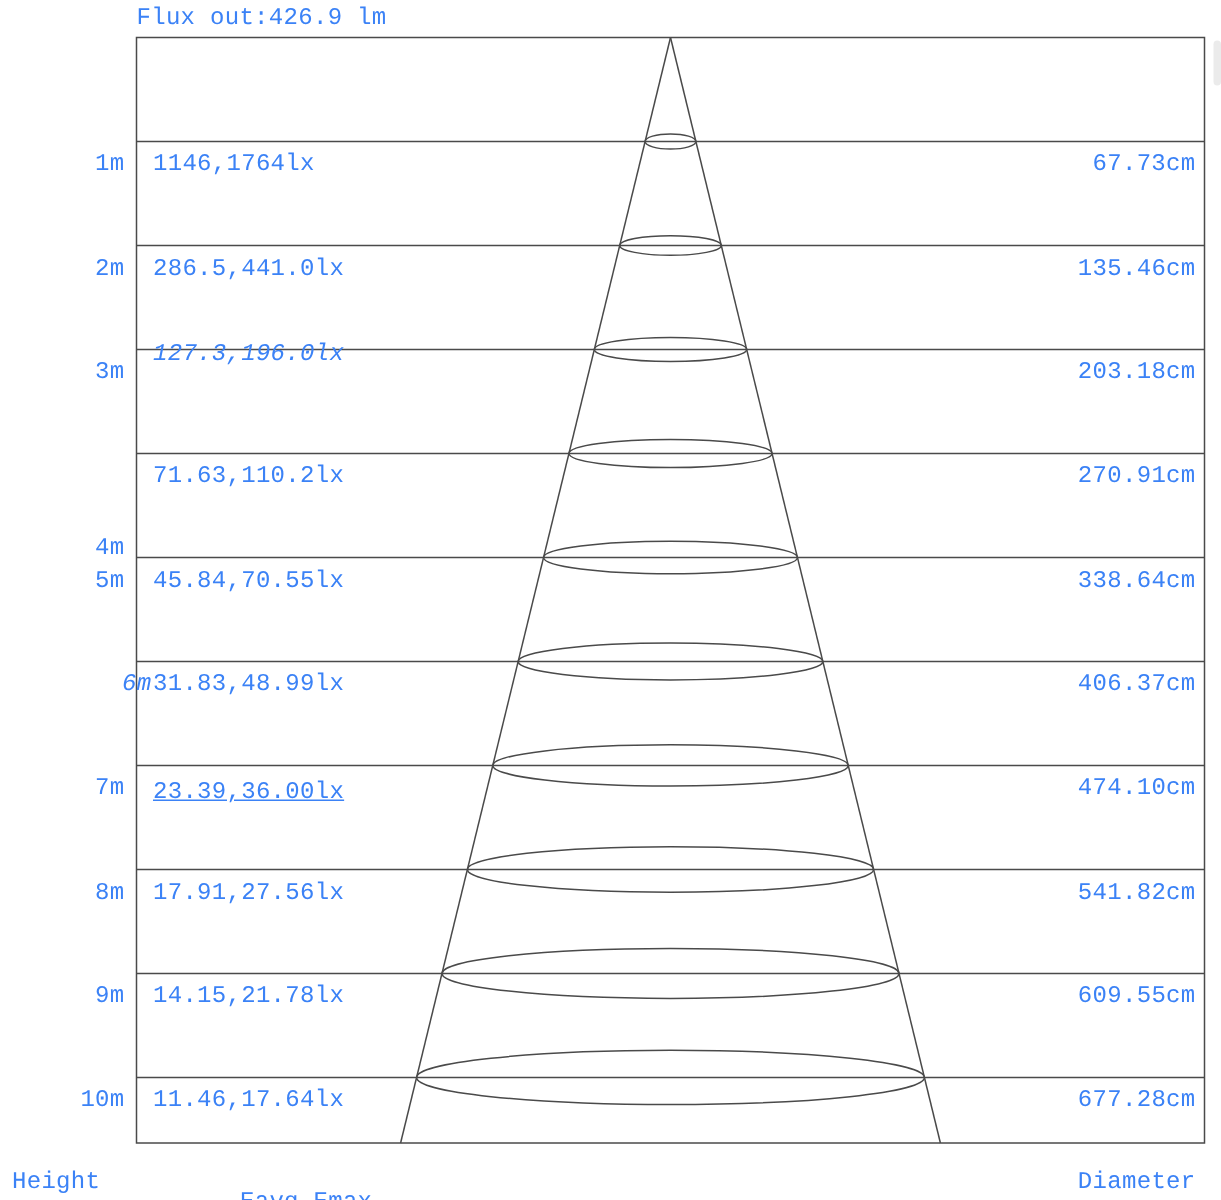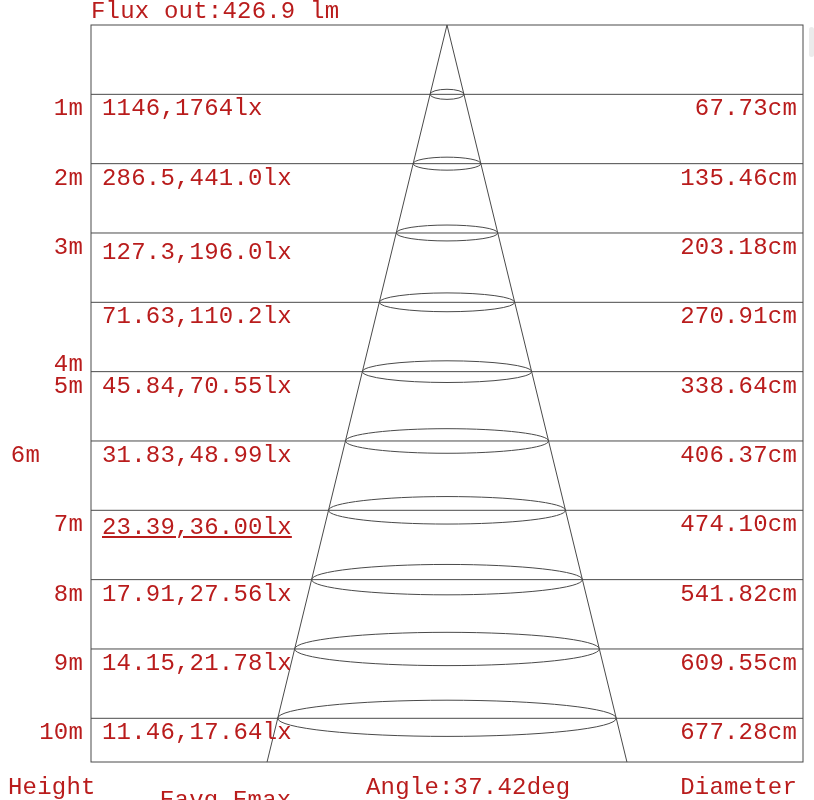--- a/index.html
+++ b/index.html
@@ -1,22 +1,22 @@
 <!DOCTYPE html>
 <html><head>
 <meta charset="utf-8">
 <style>
   html,body{margin:0;padding:0;background:#ffffff;}
   .stage{
     position:relative;
     width:814px;height:800px;
     background:#ffffff;
     font-family:"Liberation Mono","DejaVu Sans Mono",monospace;
-    font-size:24px;
-    color:#b91c1c;
+    font-size:16px;
+    color:#3b82f6;
     overflow:hidden;
   }
   .txt{
     position:absolute;
     line-height:24px;
     white-space:pre;
     letter-spacing:0.2px;
   }
   .r{text-align:right;}
   svg.layer{position:absolute;left:0;top:0;}
@@ -60,48 +60,47 @@
     </svg>
 
   <div id="rows">
       <div class="txt r" style="right: 731px; top: 97.33px;">1m</div>
       <div class="txt" style="left: 102px; top: 97.33px;">1146,1764lx</div>
       <div class="txt r" style="right: 17px; top: 97.33px;">67.73cm</div>
       <div class="txt r" style="right: 731px; top: 166.66px;">2m</div>
       <div class="txt" style="left: 102px; top: 166.66px;">286.5,441.0lx</div>
       <div class="txt r" style="right: 17px; top: 166.66px;">135.46cm</div>
       <div class="txt r" style="right: 731px; top: 235.99px;">3m</div>
-      <div class="txt" style="left: 102px; top: 241px;">127.3,196.0lx</div>
+      <div class="txt" style="left: 102px; top: 224px; font-style: italic;">127.3,196.0lx</div>
       <div class="txt r" style="right: 17px; top: 235.99px;">203.18cm</div>
       <div class="txt r" style="right: 731px; top: 305.32px; margin-top: 48px;">4m</div>
       <div class="txt" style="left: 102px; top: 305.32px; text-align: right;">71.63,110.2lx</div>
       <div class="txt r" style="right: 17px; top: 305.32px;">270.91cm</div>
       <div class="txt r" style="right: 731px; top: 374.65px;">5m</div>
       <div class="txt" style="left: 102px; top: 374.65px;">45.84,70.55lx</div>
       <div class="txt r" style="right: 17px; top: 374.65px;">338.64cm</div>
-      <div class="txt r" style="right: 774px; top: 443.98px;">6m</div>
+      <div class="txt r" style="right: 713px; top: 443.98px; font-style: italic;">6m</div>
       <div class="txt" style="left: 102px; top: 443.98px;">31.83,48.99lx</div>
       <div class="txt r" style="right: 17px; top: 443.98px;">406.37cm</div>
       <div class="txt r" style="right: 731px; top: 513.31px;">7m</div>
       <div class="txt" style="left: 102px; top: 516px; text-decoration: underline;">23.39,36.00lx</div>
       <div class="txt r" style="right: 17px; top: 513.31px;">474.10cm</div>
       <div class="txt r" style="right: 731px; top: 582.64px; margin-left: 38px;">8m</div>
       <div class="txt" style="left: 102px; top: 582.64px;">17.91,27.56lx</div>
       <div class="txt r" style="right: 17px; top: 582.64px;">541.82cm</div>
       <div class="txt r" style="right: 731px; top: 651.97px; margin-left: 20px;">9m</div>
       <div class="txt" style="left: 102px; top: 651.97px;">14.15,21.78lx</div>
       <div class="txt r" style="right: 17px; top: 651.97px;">609.55cm</div>
       <div class="txt r" style="right: 731px; top: 721.3px;">10m</div>
       <div class="txt" style="left: 102px; top: 721.3px;">11.46,17.64lx</div>
       <div class="txt r" style="right: 17px; top: 721.3px;">677.28cm</div>
     </div>
 
   <div class="txt" style="left:8px;top:776px;">Height</div>
 
   <div class="txt" style="left:160px;top:776px;margin-top:13px;">Eavg,Emax</div>
 
-  <div class="txt" style="left:366px;top:776px;">Angle:37.42deg</div>
 
   <div class="txt r" style="right:17px;top:776px;">Diameter</div>
 
   <div class="scrollthumb" style="background: rgb(235, 235, 235);"></div>
 
 </div>
 
 </body></html>

